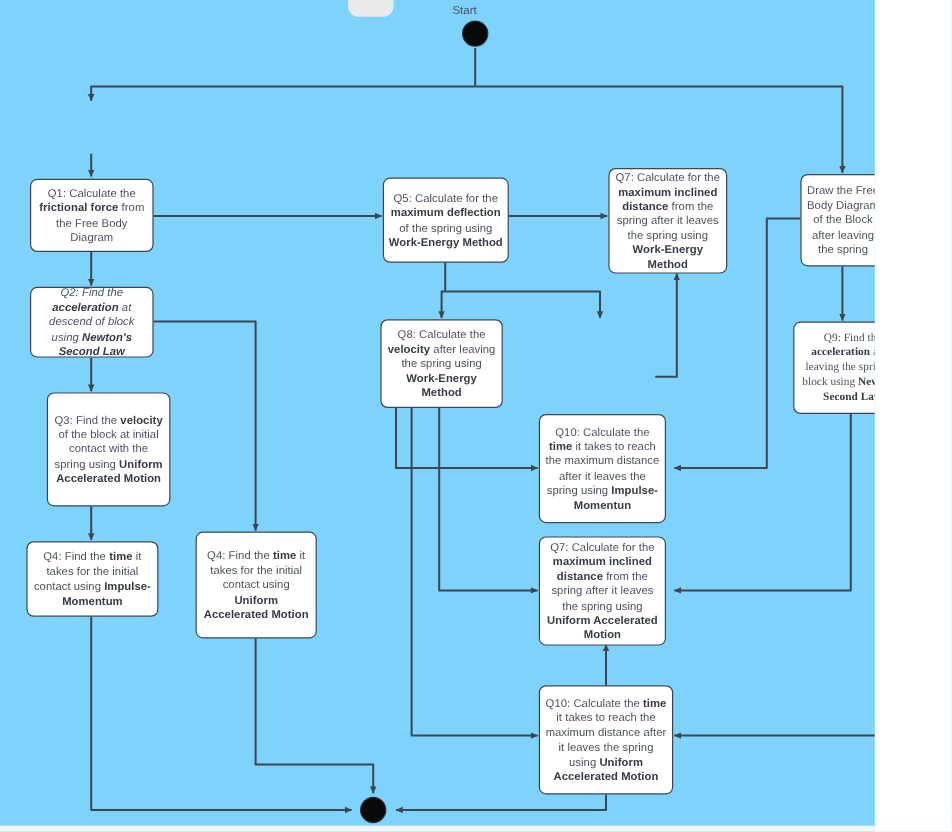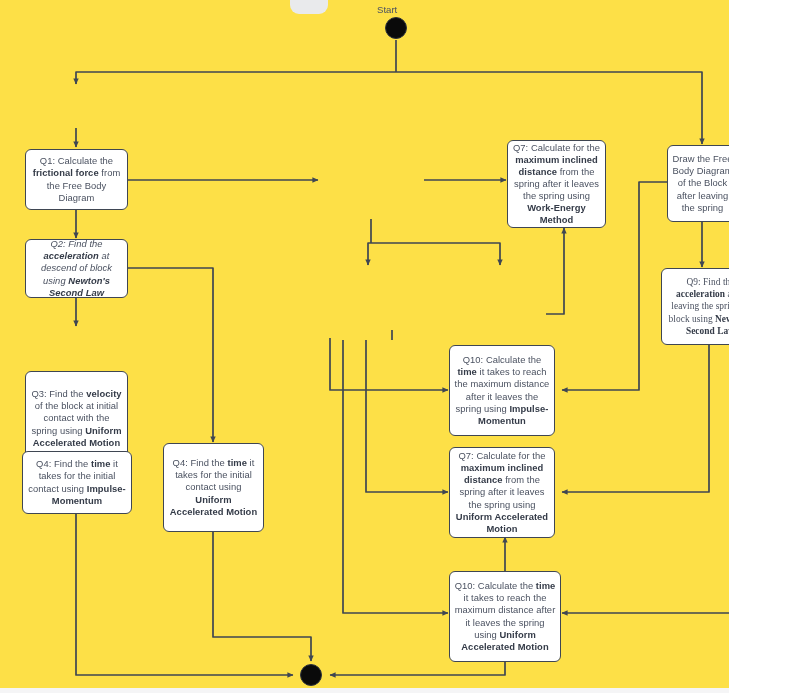--- a/index.html
+++ b/index.html
@@ -1,17 +1,17 @@
 <!DOCTYPE html>
 <html><head>
 <meta charset="utf-8">
 <style>
   html,body{margin:0;padding:0;background:#ffffff;}
   body{font-family:"Liberation Sans",sans-serif;}
-  #canvas{position:relative;width:729px;height:693px;background:#fde047;overflow:hidden;}
+  #canvas{position:relative;width:729px;height:693px;background:#7dd3fc;overflow:hidden;}
   #wires{position:absolute;left:0;top:0;width:793px;height:693px;}
   .node{
     position:absolute;
     box-sizing:border-box;
     border:1.7px solid #3f4652;
     border-radius:6px;
     background:#ffffff;
     color:#4a5160;
     font-size:9.4px;
     line-height:12.1px;
@@ -120,41 +120,47 @@
 
 
   <div class="node" style="left:25px;top:149px;width:103px;height:61px;">
     <span>Q1: Calculate the <b>frictional force</b> from the Free Body Diagram</span>
   </div>
 
   <div class="node" style="left:25px;top:239px;width:103px;height:59px;font-style:italic;">
     <span>Q2: Find the <b>acceleration</b> at descend of block using <b>Newton's Second Law</b></span>
   </div>
 
-  <div class="node" style="left:25px;top:327px;width:103px;height:95px;margin-top:44px;">
+  <div class="node" style="left:39px;top:327px;width:103px;height:95px;">
     <span>Q3: Find the <b>velocity</b> of the block at initial contact with the spring using <b>Uniform Accelerated Motion</b></span>
   </div>
 
   <div class="node" style="left:22px;top:451px;width:110px;height:63px;">
     <span>Q4: Find the <b>time</b> it takes for the initial contact using <b>Impulse-Momentum</b></span>
   </div>
 
   <div class="node" style="left:163px;top:443px;width:101px;height:89px;">
     <span>Q4: Find the <b>time</b> it takes for the initial contact using <b>Uniform Accelerated Motion</b></span>
   </div>
 
+  <div class="node" style="left:319px;top:148px;width:105px;height:71px;">
+    <span>Q5: Calculate for the <b>maximum deflection</b> of the spring using <b>Work-Energy Method</b></span>
+  </div>
 
   <div class="node" style="left:507px;top:140px;width:99px;height:88px;">
     <span>Q7: Calculate for the <b>maximum inclined distance</b> from the spring after it leaves the spring using <b>Work-Energy Method</b></span>
   </div>
 
   <div class="node" style="left:667px;top:145px;width:71px;height:77px;">
     <span>Draw the Free Body Diagram of the Block after leaving the spring</span>
   </div>
 
+  <div class="node" style="left:317px;top:266px;width:102px;height:74px;">
+    <span>Q8: Calculate the <b>velocity</b> after leaving the spring using <b>Work-Energy Method</b></span>
+  </div>
 
 
   <div class="node" style="left:661px;top:268px;width:99px;height:77px;font-family:Liberation Serif, serif;">
     <span>Q9: Find the <b>acceleration</b> after leaving the spring of block using <b>Newton's Second Law</b></span>
   </div>
 
   <div class="node" style="left:449px;top:345px;width:106px;height:91px;">
     <span>Q10: Calculate the <b>time</b> it takes to reach the maximum distance after it leaves the spring using <b>Impulse-Momentun</b></span>
   </div>
 

